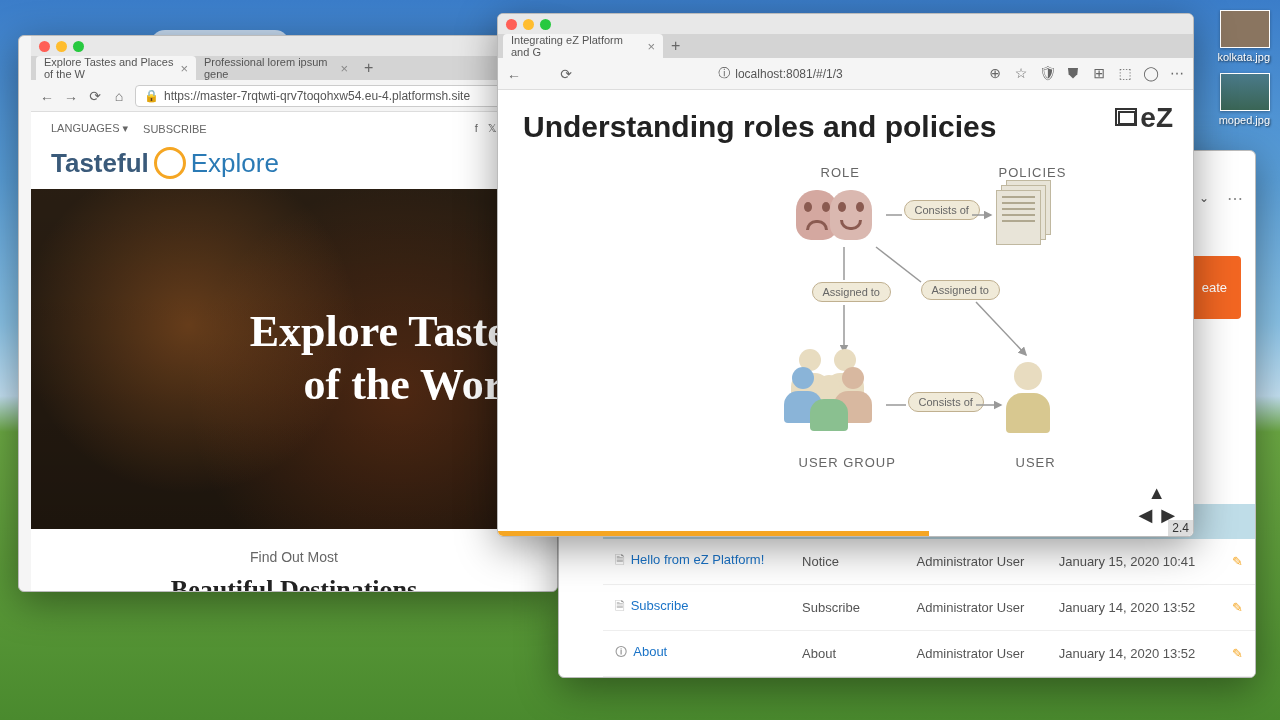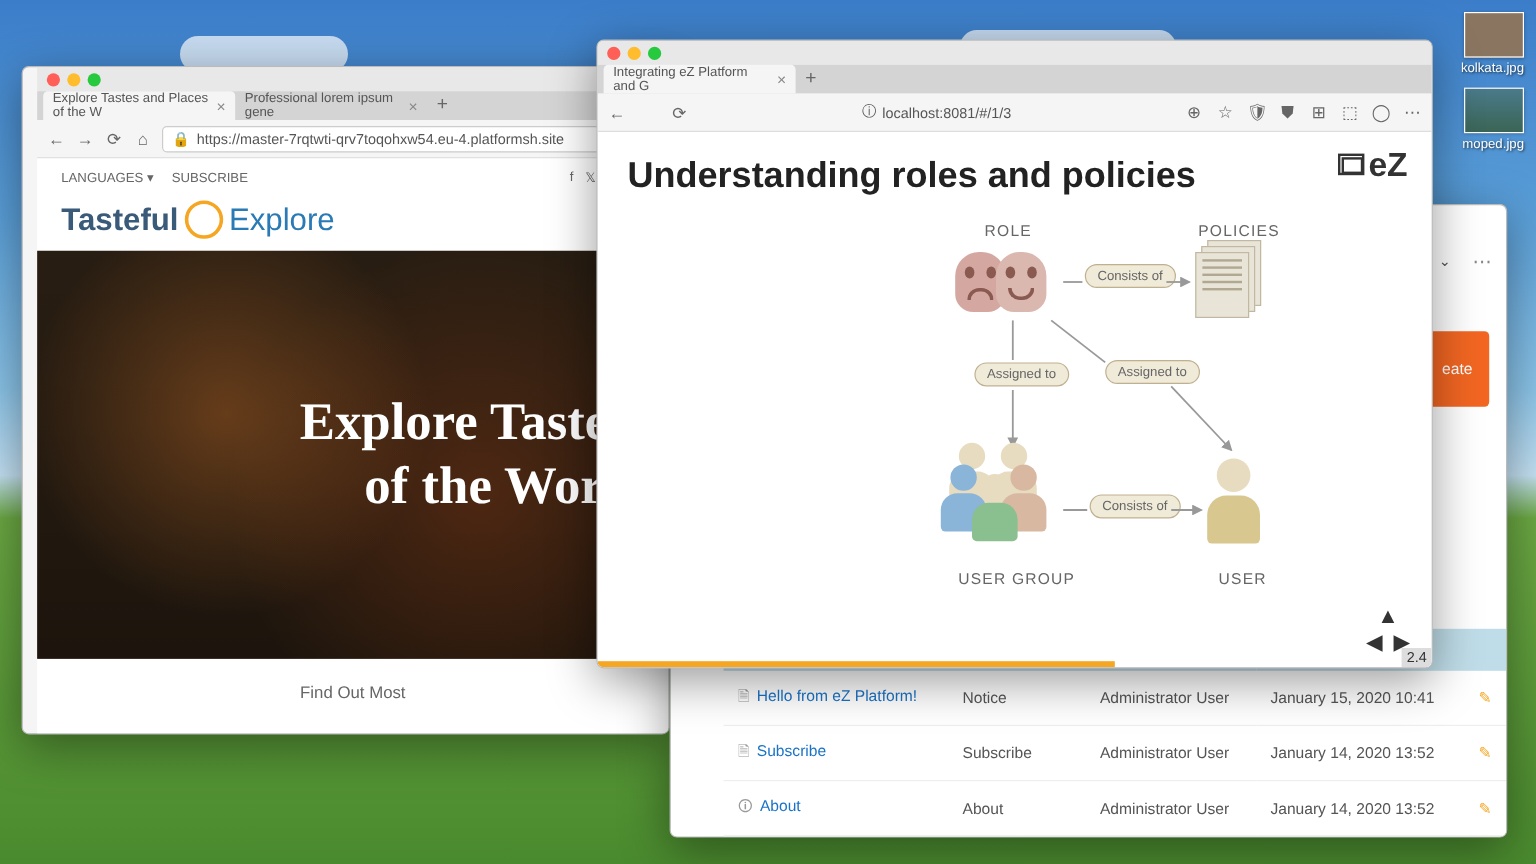--- a/index.html
+++ b/index.html
@@ -21,21 +21,20 @@
 .desktop-icon-label { color: #fff; font-size: 11px; text-shadow: 1px 1px 2px rgba(0,0,0,0.7); margin-top: 3px; }
 
 
 .window {
   position: absolute;
   background: #f5f5f5;
   border-radius: 6px;
   box-shadow: 0 10px 40px rgba(0,0,0,0.4);
   overflow: hidden;
   border: 1px solid #bbb;
-  margin-top: 20px;
 }
 .window-back { top: 35px; left: 18px; width: 540px; height: 557px; z-index: 1; padding-left: 12px; }
 .window-front { top: 13px; left: 497px; width: 697px; height: 524px; z-index: 3; }
 .admin-panel { top: 150px; left: 558px; width: 698px; height: 528px; z-index: 2; background: #fff; }
 
 .title-bar { height: 20px; display: flex; align-items: center; padding: 0 8px; background: #e8e8e8; }
 .traffic-lights { display: flex; gap: 6px; }
 .light { width: 11px; height: 11px; border-radius: 50%; }
 .light.red { background: #ff5f56; }
 .light.yellow { background: #ffbd2e; }
@@ -193,20 +192,21 @@
     </div>
   </div>
   <div class="hero">
     <h1>
       <span>Explore Tastes a</span><br>
       <span>of the Wor</span>
     </h1>
   </div>
   <div class="below-hero">
     <div class="sub">Find Out Most</div>
+    <h2>Beautiful Destinations</h2>
   </div>
 </div>
 
 <div class="window admin-panel">
   <div class="admin-top-right">
     <div class="admin-user-pill">
       <span>ser</span>
       <div class="avatar-circle">👤</div>
       <span>⌄</span>
     </div>

